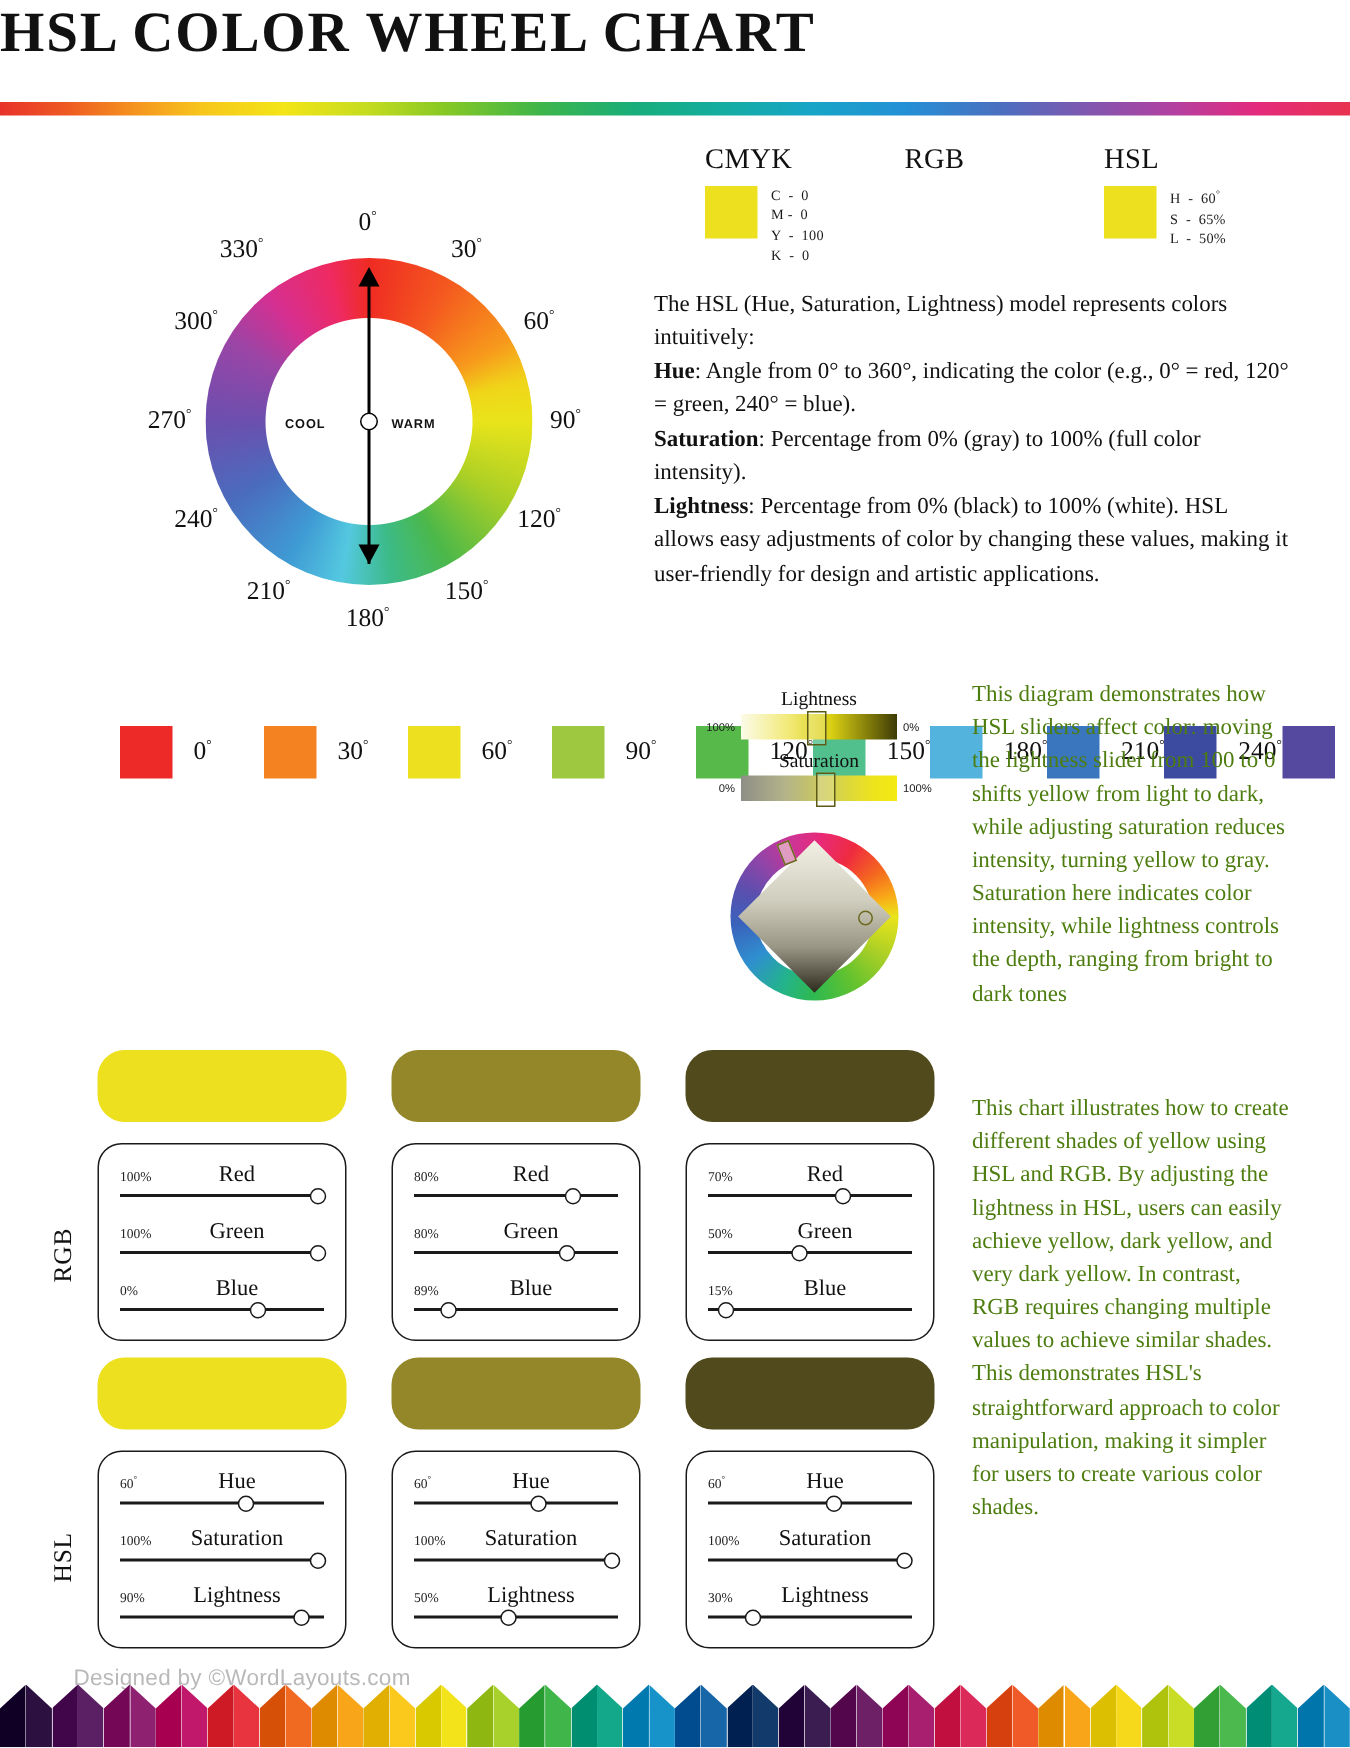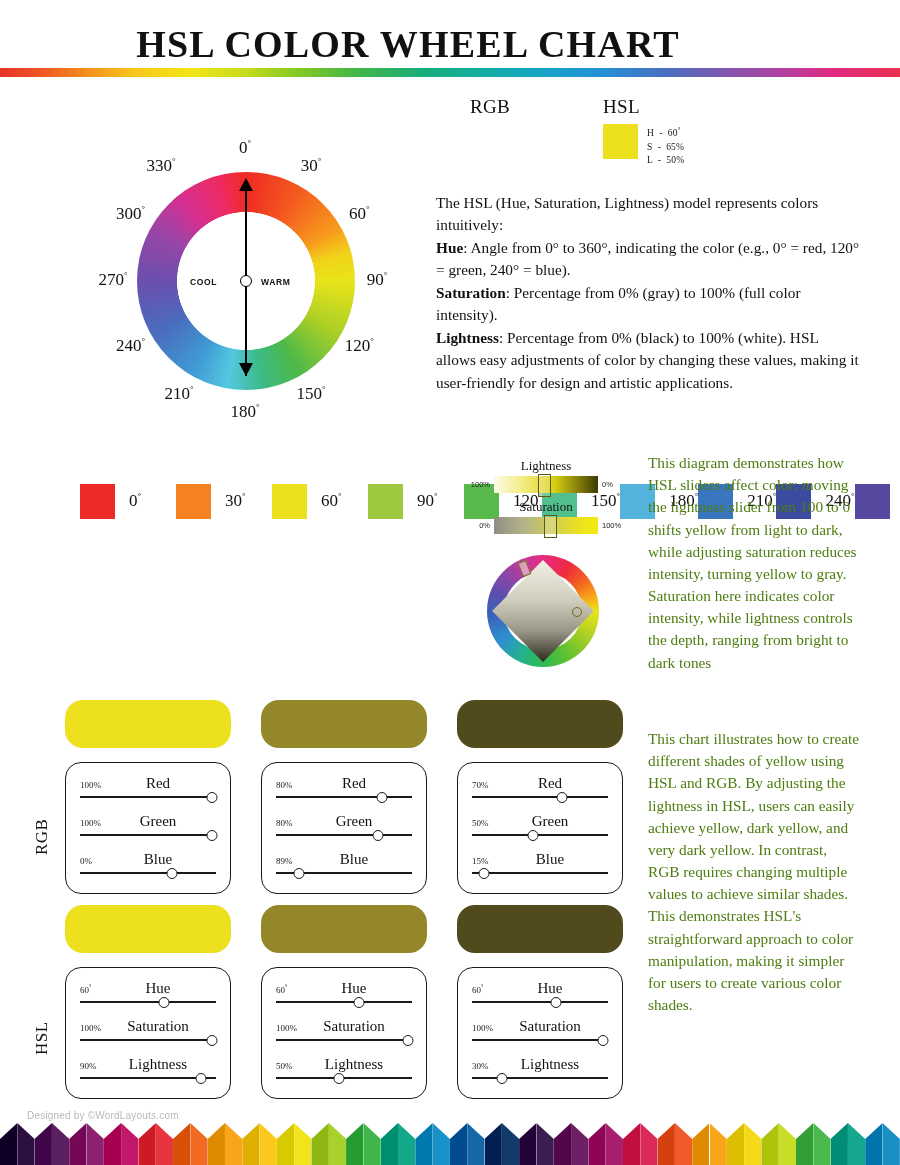--- a/index.html
+++ b/index.html
@@ -12,22 +12,21 @@
     height: 1165px;
     position: relative;
     overflow: hidden;
     font-family: "Liberation Serif", serif;
     color: #1a1a1a;
   }
 
   
   .title-bar {
     position: absolute;
-    top: 22px; left: 0; width: 816px;
-    text-align: center;
+    top: 0; left: 0; width: 816px;
   }
   .title-bar h1 {
     margin: 0;
     font-family: "Liberation Serif", serif;
     font-weight: bold;
     font-size: 38px;
     letter-spacing: 1.2px;
     color: #111111;
   }
 
@@ -334,23 +333,23 @@
     width: 9px; height: 9px;
     border: 1.7px solid #1a1a1a;
     border-radius: 50%;
     background: #fff;
     transform: translateX(-50%);
   }
 
   
   .credit {
     position: absolute;
-    top: 1110px; left: 27px;
+    top: 1110px; left: 49px;
     font-family: "Liberation Sans", sans-serif;
-    font-size: 10px;
+    font-size: 15px;
     color: #b9b9b9;
     letter-spacing: .2px;
   }
   .chevron-band {
     position: absolute;
     bottom: 0; left: 0;
     width: 900px; height: 42px;
     display: flex;
     overflow: hidden;
   }
@@ -370,20 +369,32 @@
 </head>
 <body>
 
 <div class="title-bar">
   <h1>HSL COLOR WHEEL CHART</h1>
 </div>
 
 <div class="rainbow-bar"></div>
 
 <div class="legend" id="legend">
+    <div class="legend-block">
+      <div class="legend-title">CMYK</div>
+      <div class="legend-row">
+        <div class="legend-chip" style="background: rgb(236, 224, 31);"></div>
+        <div class="legend-values">
+          <div>C  -  0</div>
+          <div>M -  0</div>
+          <div>Y  -  100</div>
+          <div>K  -  0</div>
+        </div>
+      </div>
+    </div>
     <div class="legend-block">
       <div class="legend-title">RGB</div>
     </div>
     <div class="legend-block">
       <div class="legend-title">HSL</div>
       <div class="legend-row">
         <div class="legend-chip" style="background: rgb(236, 224, 31);"></div>
         <div class="legend-values">
           <div>H  -  60<span class="sup">°</span></div>
           <div>S  -  65%</div>

